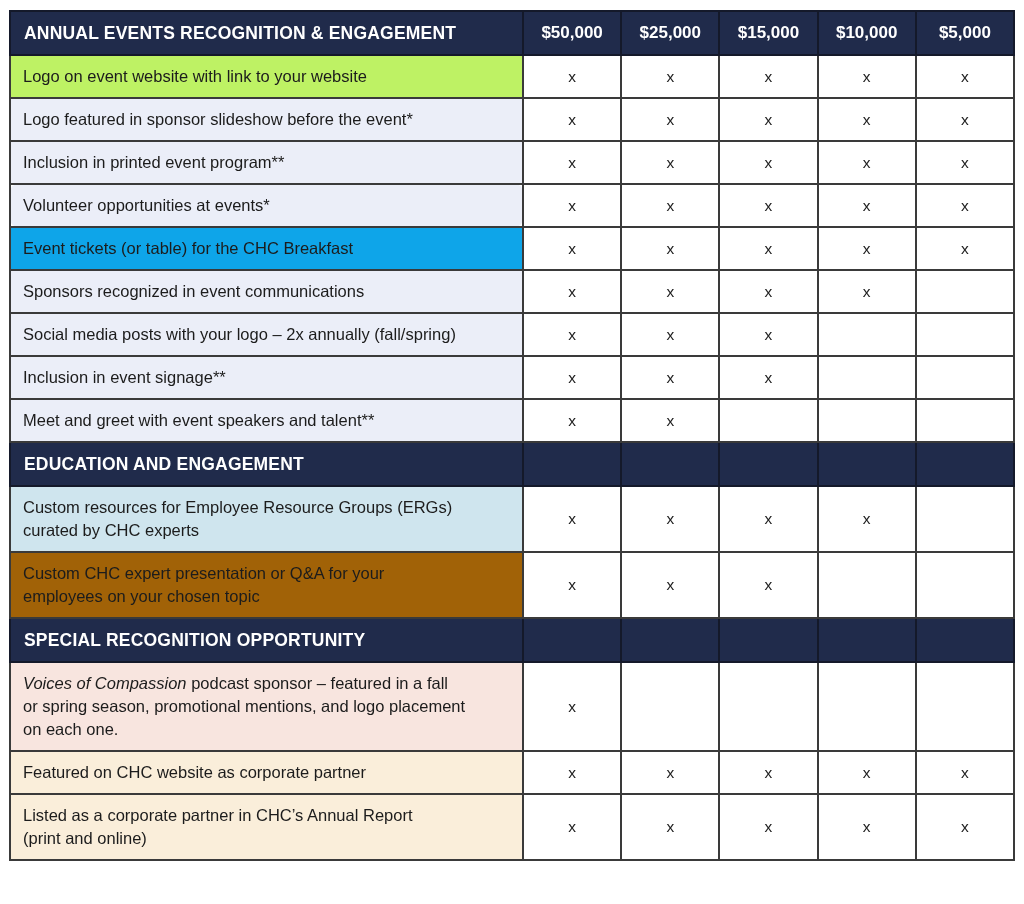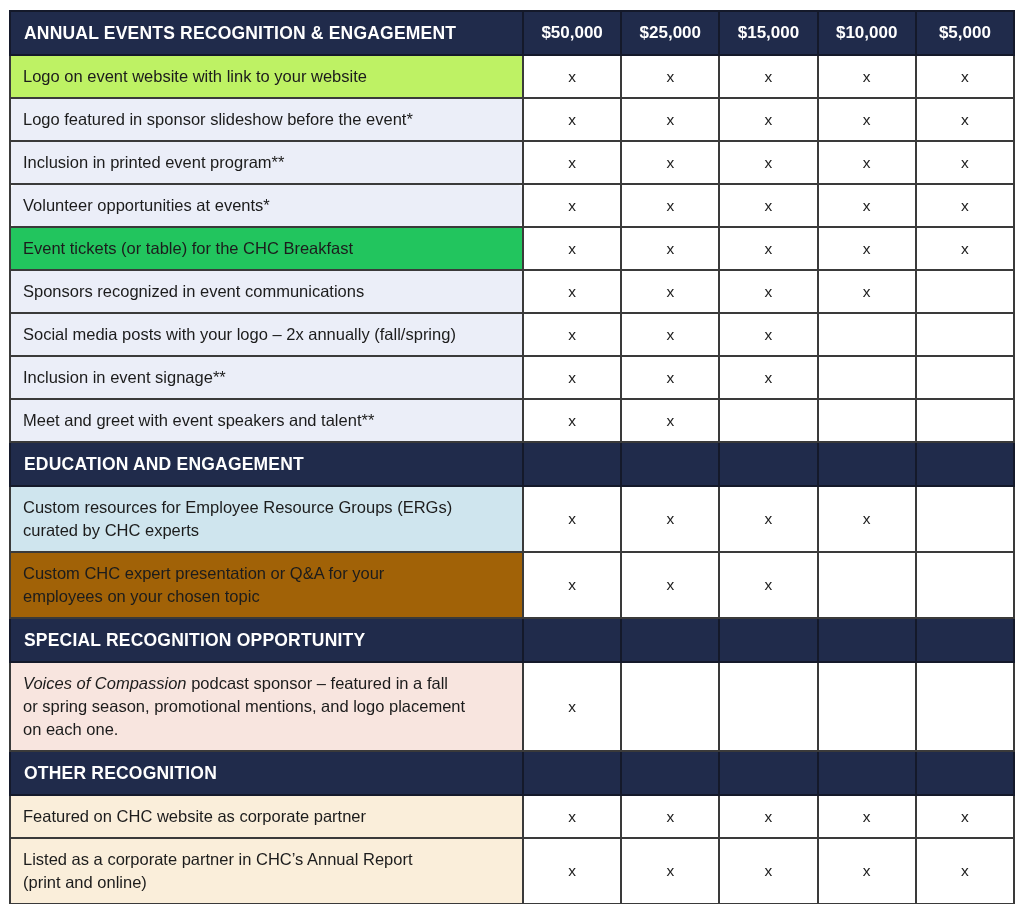--- a/index.html
+++ b/index.html
@@ -118,21 +118,21 @@
         </tr>
         <tr class="benefit-row">
           <td class="benefit-label" style="background: rgb(235, 238, 248); border-radius: 8px;">Volunteer opportunities at events*</td>
           <td class="mark-cell">x</td>
           <td class="mark-cell">x</td>
           <td class="mark-cell">x</td>
           <td class="mark-cell">x</td>
           <td class="mark-cell">x</td>
         </tr>
         <tr class="benefit-row">
-          <td class="benefit-label" style="background: #22c55e;">Event tickets (or table) for the CHC Breakfast</td>
+          <td class="benefit-label" style="background: #0ea5e9;">Event tickets (or table) for the CHC Breakfast</td>
           <td class="mark-cell">x</td>
           <td class="mark-cell">x</td>
           <td class="mark-cell">x</td>
           <td class="mark-cell">x</td>
           <td class="mark-cell">x</td>
         </tr>
         <tr class="benefit-row">
           <td class="benefit-label" style="background: rgb(235, 238, 248);">Sponsors recognized in event communications</td>
           <td class="mark-cell">x</td>
           <td class="mark-cell">x</td>
@@ -200,28 +200,20 @@
         </tr>
         <tr class="benefit-row tall-3">
           <td class="benefit-label" style="background: rgb(248, 229, 223);"><i>Voices of Compassion</i> podcast sponsor – featured in a fall
 or spring season, promotional mentions, and logo placement
 on each one.</td>
           <td class="mark-cell">x</td>
           <td class="mark-cell"></td>
           <td class="mark-cell"></td>
           <td class="mark-cell"></td>
           <td class="mark-cell"></td>
-        </tr>
-        <tr class="section-row">
-          <td class="section-title">OTHER RECOGNITION</td>
-          <td class="price-head"></td>
-          <td class="price-head"></td>
-          <td class="price-head"></td>
-          <td class="price-head"></td>
-          <td class="price-head"></td>
         </tr>
         <tr class="benefit-row">
           <td class="benefit-label" style="background: rgb(250, 238, 218);">Featured on CHC website as corporate partner</td>
           <td class="mark-cell">x</td>
           <td class="mark-cell">x</td>
           <td class="mark-cell">x</td>
           <td class="mark-cell">x</td>
           <td class="mark-cell">x</td>
         </tr>
         <tr class="benefit-row tall-2b">

